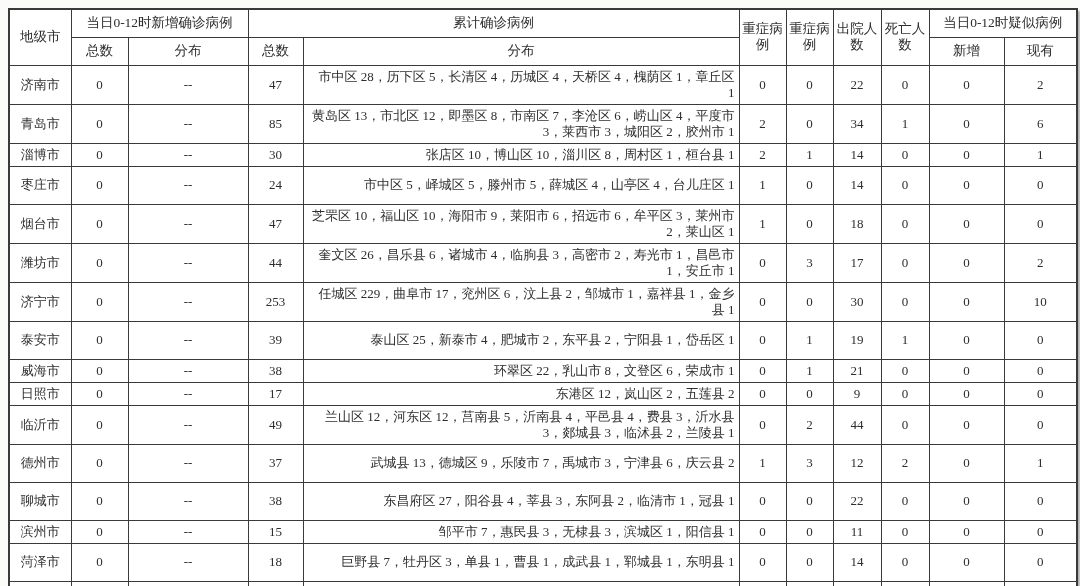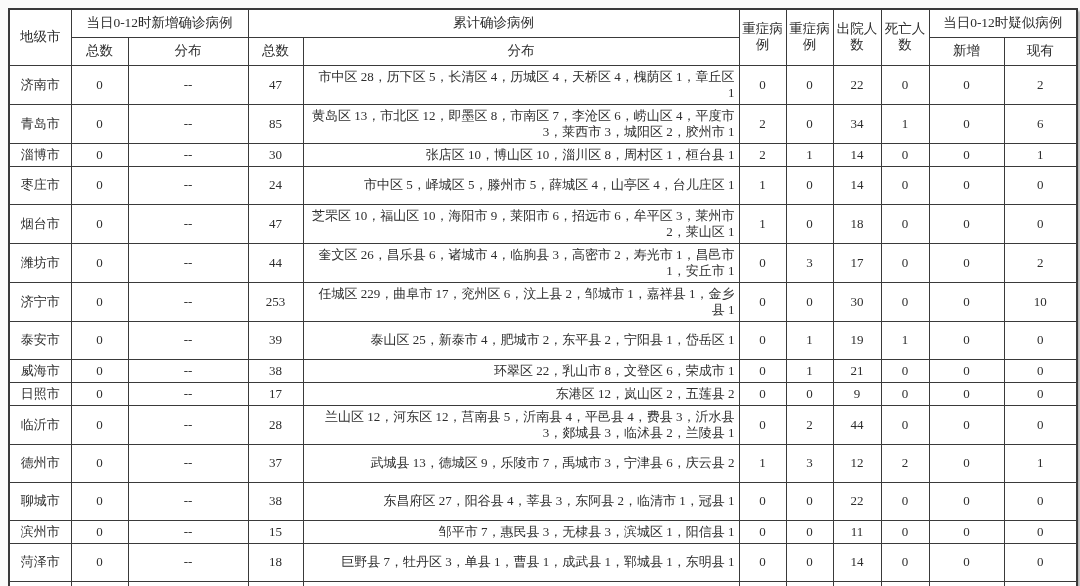--- a/index.html
+++ b/index.html
@@ -229,21 +229,21 @@
           <td>0</td>
           <td>9</td>
           <td>0</td>
           <td>0</td>
           <td>0</td>
         </tr>
         <tr class="double">
           <td>临沂市</td>
           <td>0</td>
           <td>--</td>
-          <td>28</td>
+          <td>49</td>
           <td class="dist">兰山区 12，河东区 12，莒南县 5，沂南县 4，平邑县 4，费县 3，沂水县 3，郯城县 3，临沭县 2，兰陵县 1</td>
           <td>0</td>
           <td>2</td>
           <td>44</td>
           <td>0</td>
           <td>0</td>
           <td>0</td>
         </tr>
         <tr class="double">
           <td>德州市</td>

